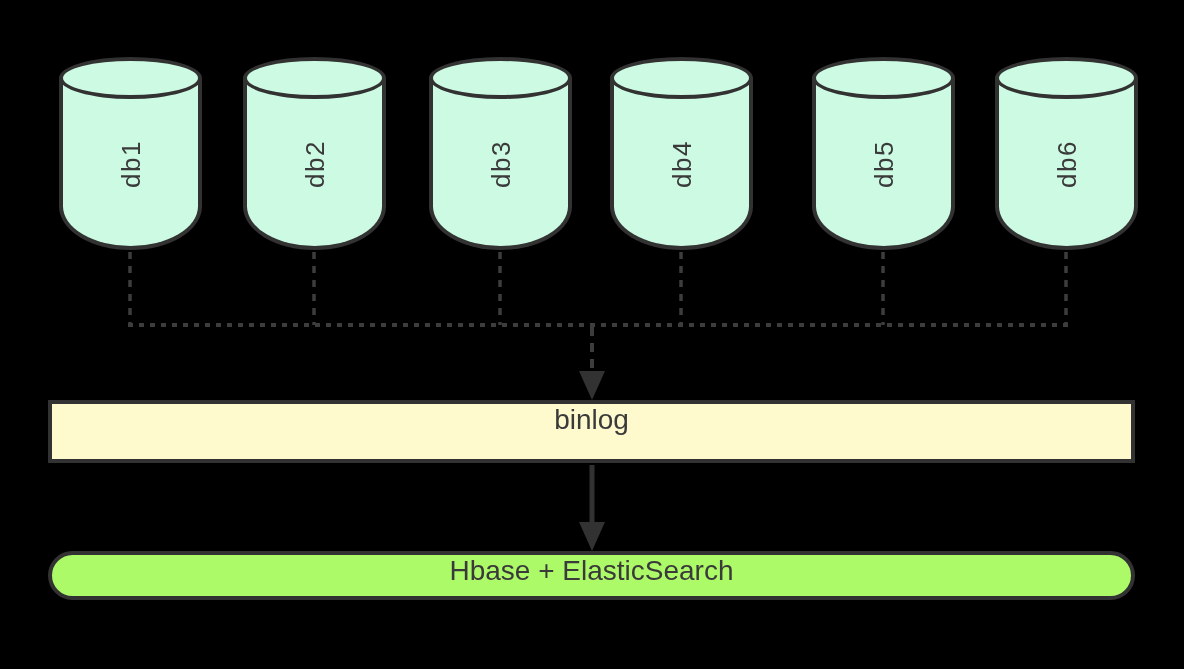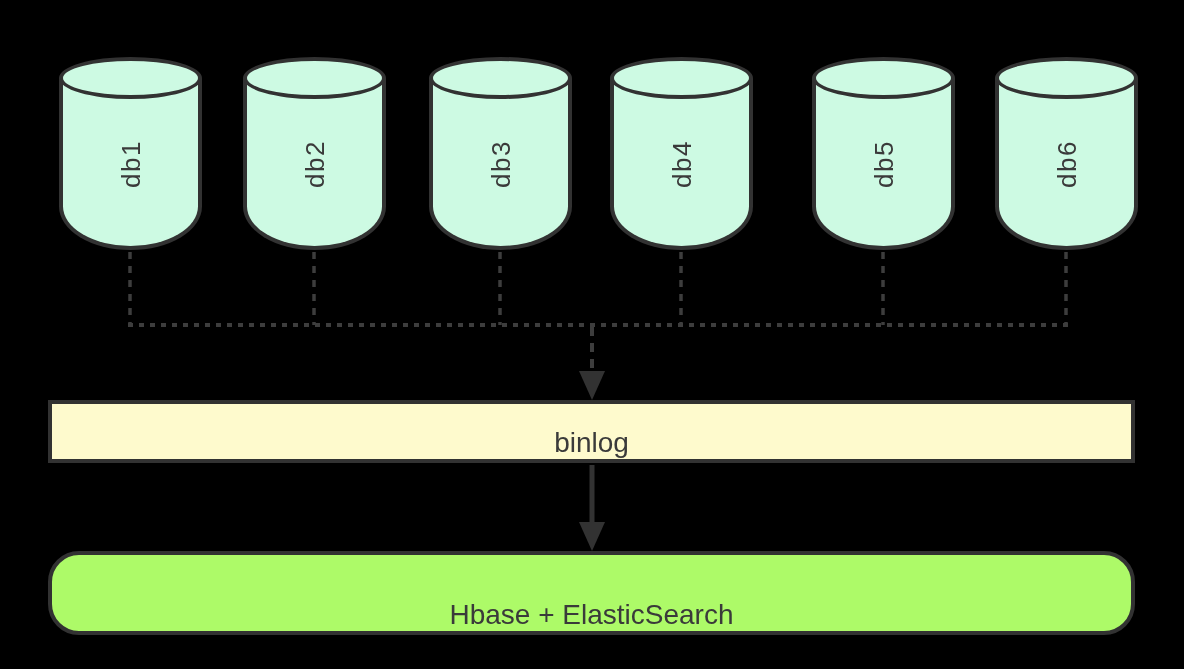--- a/index.html
+++ b/index.html
@@ -96,28 +96,28 @@
   }
   .arrow-head { fill: var(--stroke); stroke: none; }
 
   
   .bar {
     position: absolute;
     left: 48px;
     width: 1087px;
     border: 4px solid var(--stroke);
     display: flex;
-    align-items: flex-end;
+    align-items: flex-start;
     justify-content: center;
     font-size: 28px;
     color: var(--text);
     z-index: 4;
   }
   .binlog-bar  { top: 400px; height: 63px; background: var(--binlog-fill); }
-  .storage-bar { top: 551px; height: 84px; background: var(--storage-fill); border-radius: 31px; }
+  .storage-bar { top: 551px; height: 49px; background: var(--storage-fill); border-radius: 31px; }
 </style>
 </head>
 <body>
 
 <div class="canvas">
 
   <div class="cylinder" style="left:59px">
     <div class="cyl-body"></div>
     <div class="cyl-top"></div>
     <div class="cyl-label">db1</div>

